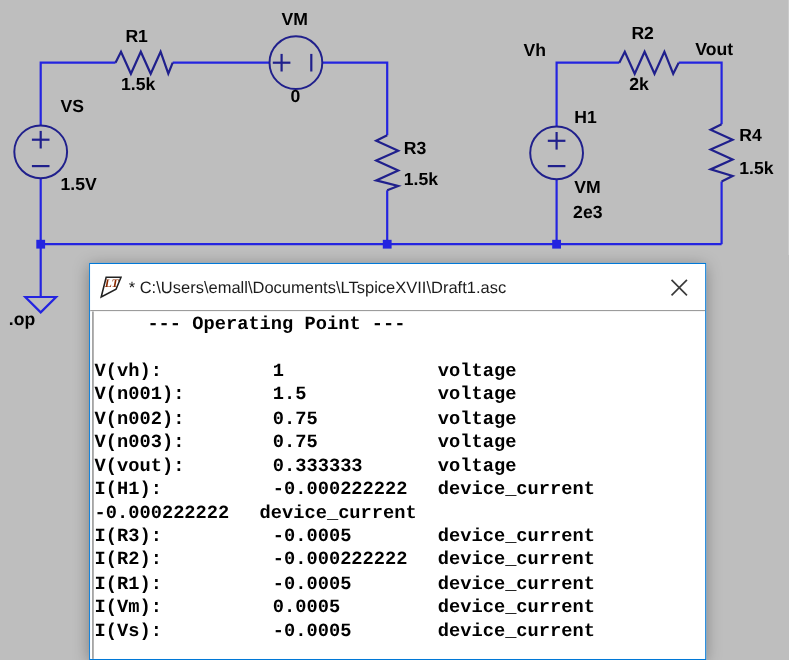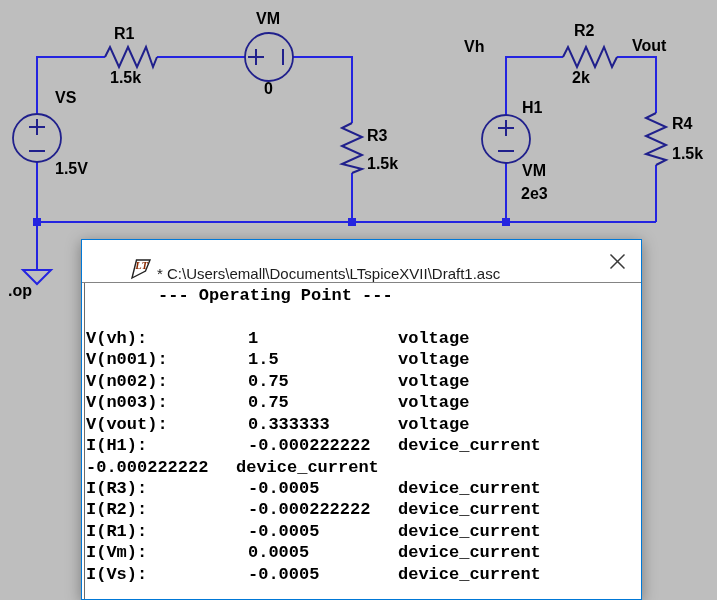--- a/index.html
+++ b/index.html
@@ -16,21 +16,21 @@
   }
   
   .opwin {
     position:absolute; left:81px; top:239px; width:561px; height:361px;
     background:#ffffff; border:1px solid #0078d7; box-sizing:border-box;
     box-shadow:0 3px 14px rgba(0,0,0,0.35);
   }
   .titlebar {
     position:relative; height:42px; background:#ffffff;
     border-bottom:1px solid #848484;
-    display:flex; align-items:flex-end;padding-left:40px;
+    display:flex; align-items:center;
   }
   .lticon { margin-left:7px; width:24px; height:26px; flex:0 0 auto; }
   .win-title {
     margin-left:4px; font-size:15px; color:#1c1c1c; white-space:nowrap;
     overflow:hidden;
   }
   .closebtn {
     position:absolute; right:0; top:0; width:48px; height:42px;
     display:flex; align-items:center; justify-content:center; cursor:pointer;
   }
@@ -38,21 +38,21 @@
     position:absolute; left:0; top:43px; right:0; bottom:0;
     background:#ffffff; overflow:hidden;
   }
   .txt {
     margin-left:2px; border-left:1px solid #6b6b6b; padding:2px 0 0 1px;
     height:100%; box-sizing:border-box;
     font-family:"Liberation Mono","DejaVu Sans Mono",monospace;
     font-weight:bold; font-size:17px; color:#000;
   }
   .ln { height:21.45px; line-height:21.45px; white-space:nowrap; }
-  .hdr { padding-left:72px; }
+  .hdr { padding-left:48px; }
   .row { display:flex; }
   .c-name { display:inline-block; width:162px; flex:0 0 auto; }
   .c-val  { display:inline-block; width:150px; flex:0 0 auto; }
   .c-unit { display:inline-block; }
 </style>
 </head>
 <body>
 
 <div class="screen">
 
@@ -108,21 +108,21 @@
   </svg>
 
   <div class="sch-label" style="left:114px;top:26px">R1</div>
   <div class="sch-label" style="left:110px;top:70px">1.5k</div>
   <div class="sch-label" style="left:256px;top:11px">VM</div>
   <div class="sch-label" style="left:264px;top:81px">0</div>
   <div class="sch-label" style="left:55px;top:90px">VS</div>
   <div class="sch-label" style="left:55px;top:161px">1.5V</div>
   <div class="sch-label" style="left:367px;top:128px">R3</div>
   <div class="sch-label" style="left:367px;top:156px">1.5k</div>
-  <div class="sch-label" style="left:464px;top:39px">Vh</div>
+  <div class="sch-label" style="left:476px;top:39px">Vh</div>
   <div class="sch-label" style="left:522px;top:100px">H1</div>
   <div class="sch-label" style="left:522px;top:163px">VM</div>
   <div class="sch-label" style="left:521px;top:186px">2e3</div>
   <div class="sch-label" style="left:574px;top:23px">R2</div>
   <div class="sch-label" style="left:572px;top:70px">2k</div>
   <div class="sch-label" style="left:632px;top:38px">Vout</div>
   <div class="sch-label" style="left:672px;top:116px">R4</div>
   <div class="sch-label" style="left:672px;top:146px">1.5k</div>
   <div class="sch-label" style="left:8px;top:283px">.op</div>
 

